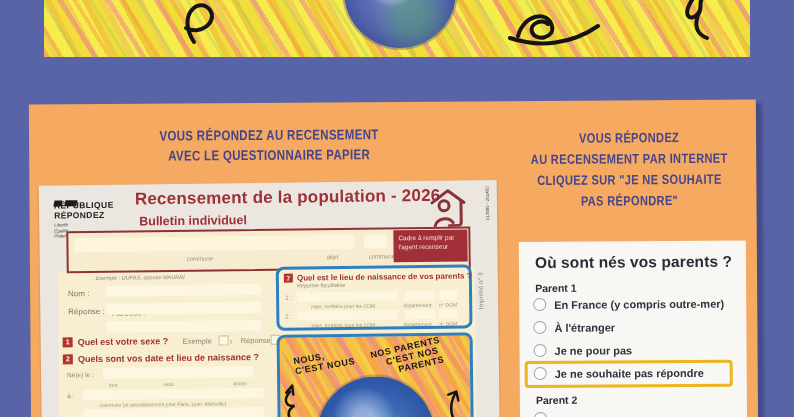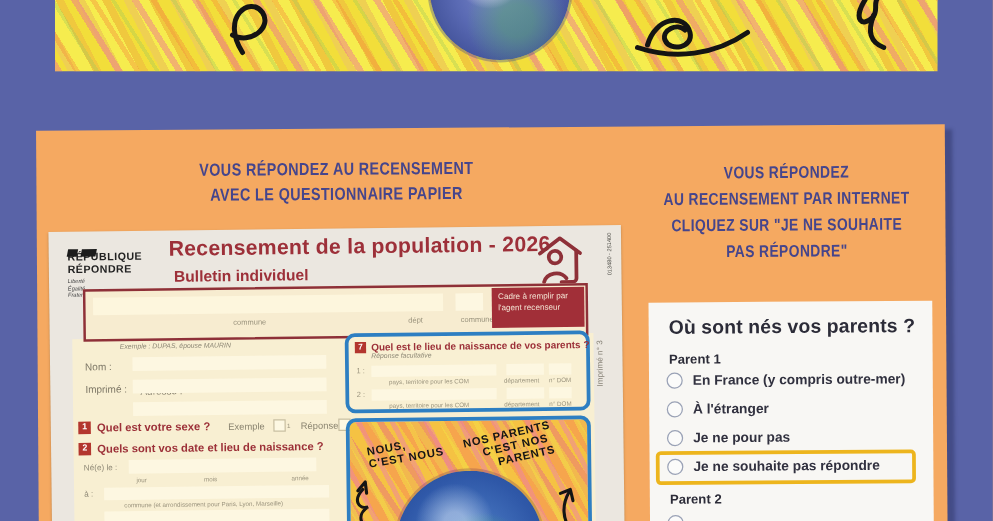--- a/index.html
+++ b/index.html
@@ -117,21 +117,21 @@
     <div class="hdr hdr-r" style="left:472px;top:51px;width:256px;">AU RECENSEMENT PAR INTERNET</div>
     <div class="hdr hdr-r" style="left:472px;top:72px;width:256px;">CLIQUEZ SUR "JE NE SOUHAITE</div>
     <div class="hdr hdr-r" style="left:472px;top:93px;width:256px;">PAS RÉPONDRE"</div>
 
     <div class="photo">
       <div class="form-bg"></div>
 
       <div class="logo-block">
         <div class="logo-marks"><span class="lm1"></span><span class="lm2"></span></div>
         <div class="logo-line">RÉPUBLIQUE</div>
-        <div class="logo-line">RÉPONDRE</div>
+        <div class="logo-line">RÉPONDEZ</div>
         <div class="motto">
           <div>Liberté</div>
           <div>Égalité</div>
           <div>Fraternité</div>
         </div>
       </div>
 
       <div class="f-title">Recensement de la population - 2026</div>
       <div class="f-sub">Bulletin individuel</div>
 
@@ -155,21 +155,21 @@
         <div class="tl" style="left:258px;top:24px;">dépt</div>
         <div class="tl" style="left:300px;top:24px;">commune</div>
         <div class="agentbox">
           <div>Cadre à remplir par</div>
           <div>l'agent recenseur</div>
         </div>
       </div>
 
       <div class="tiny" style="left:56px;top:90px;font-style:italic;">Exemple : DUPAS, épouse MAURIN</div>
       <div class="flabel" style="left:28px;top:104px;">Nom :</div>
-      <div class="flabel" style="left:28px;top:122px;">Imprimé :</div>
+      <div class="flabel" style="left:28px;top:122px;">Réponse :</div>
       <div class="flabel" style="left:28px;top:124px;margin-left:44px;">Adresse :</div>
       <div class="cell" style="left:66px;top:101px;width:155px;height:11px;"></div>
       <div class="cell" style="left:66px;top:119px;width:155px;height:11px;"></div>
       <div class="cell" style="left:66px;top:137px;width:155px;height:11px;"></div>
 
       <div class="q7">
         <div class="qnum" style="left:5px;top:4px;width:9px;height:9px;line-height:9px;font-size:6.5px;">7</div>
         <div class="qtxt" style="left:18px;top:4px;">Quel est le lieu de naissance de vos parents ?</div>
         <div class="tiny" style="left:18px;top:13px;font-style:italic;font-size:5.5px;">Réponse facultative</div>
         <div class="xs" style="left:6px;top:25px;font-size:6px;">1 :</div>

